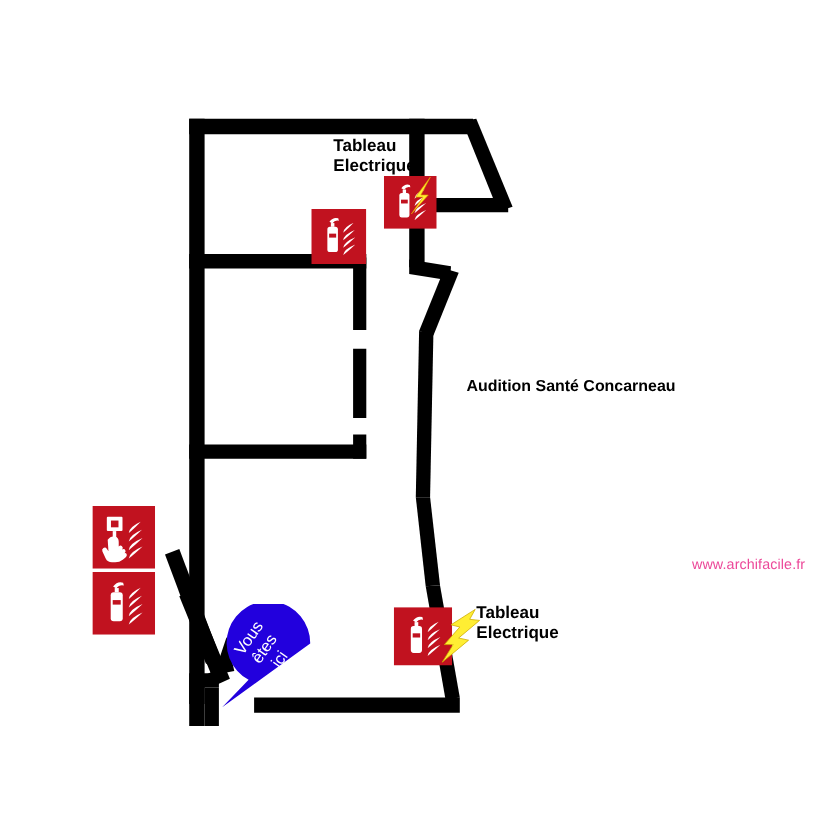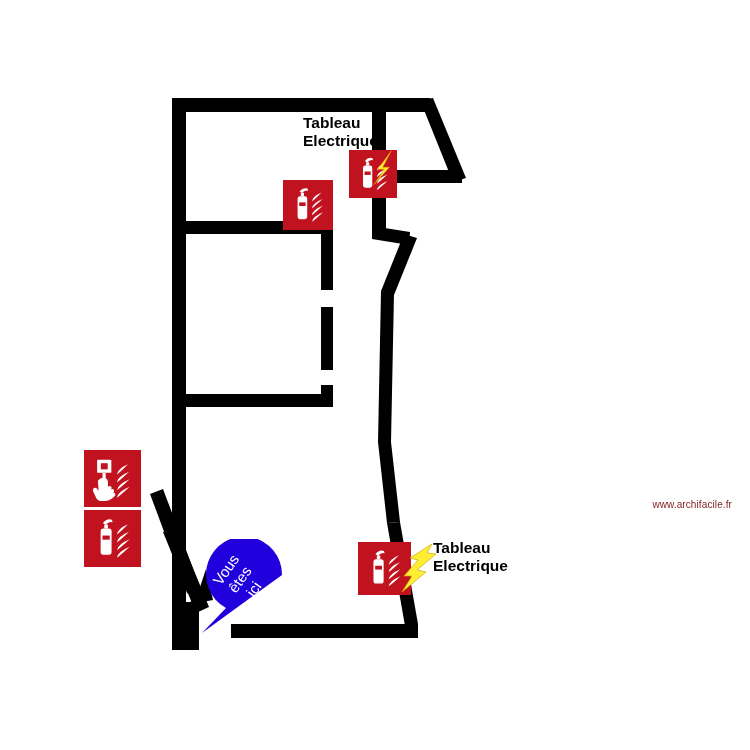--- a/index.html
+++ b/index.html
@@ -4,21 +4,21 @@
 <title>Plan</title>
 <style>
   html,body{margin:0;padding:0;}
   body{
     width:750px;height:750px;
     background:#ffffff;
     font-family:"Liberation Sans", sans-serif;
     overflow:hidden;
     position:relative;
   }
-  #plan-root{position:absolute;left:0;top:2px;width:750px;height:532px;}
+  #plan-root{position:absolute;left:0;top:12px;width:750px;height:532px;}
   #plan-svg{position:absolute;left:0;top:0;width:750px;height:750px;}
 
   .map-label{
     position:absolute;
     font-family:"Liberation Sans", sans-serif;
     font-weight:bold;
     color:#000000;
     line-height:1.18;
     white-space:pre;
   }
@@ -42,22 +42,22 @@
     position:absolute;
     left:200px;top:537px;
     width:86px;height:96px;
   }
   #piv-marker svg{display:block;width:100%;height:100%;}
 
   #watermark{
     position:absolute;
     right:18px;bottom:24px;
     font-family:"Liberation Sans", sans-serif;
-    font-size:10px;
-    color:#7f1d1d;
+    font-size:13px;
+    color:#ec4899;
     letter-spacing:0.1px;
   }
 </style>
 </head>
 <body>
 
 <div id="plan-root">
 
   <svg id="plan-svg" viewBox="0 0 750 750" xmlns="http://www.w3.org/2000/svg">
 
@@ -105,20 +105,21 @@
     </g>
   </svg>
 
   <div class="map-label" id="label-tableau-top">Tableau
 Electrique</div>
 
   <div class="map-label" id="label-tableau-bottom">Tableau
 Electrique</div>
 
   <div class="map-label" id="address-block">
+    <div>Audition Santé Concarneau</div>
   </div>
 
   <div class="sign" id="sign-ext-top">
     <svg viewBox="0 0 50 50" xmlns="http://www.w3.org/2000/svg">
       <rect x="0" y="0" width="50" height="50" fill="#c1121f"></rect>
       <g fill="#ffffff">
         <path d="M16.5 11.5 q3.5 -4.5 8 -3 l0.6 2.2 q-3.6 -1 -6 2.4 z"></path>
         <rect x="17.8" y="12.8" width="3.2" height="3.4"></rect>
         <rect x="14.6" y="16.2" width="9.6" height="23" rx="2.4"></rect>
         <rect x="16.2" y="22.4" width="6.4" height="3.6" fill="#c1121f"></rect>

